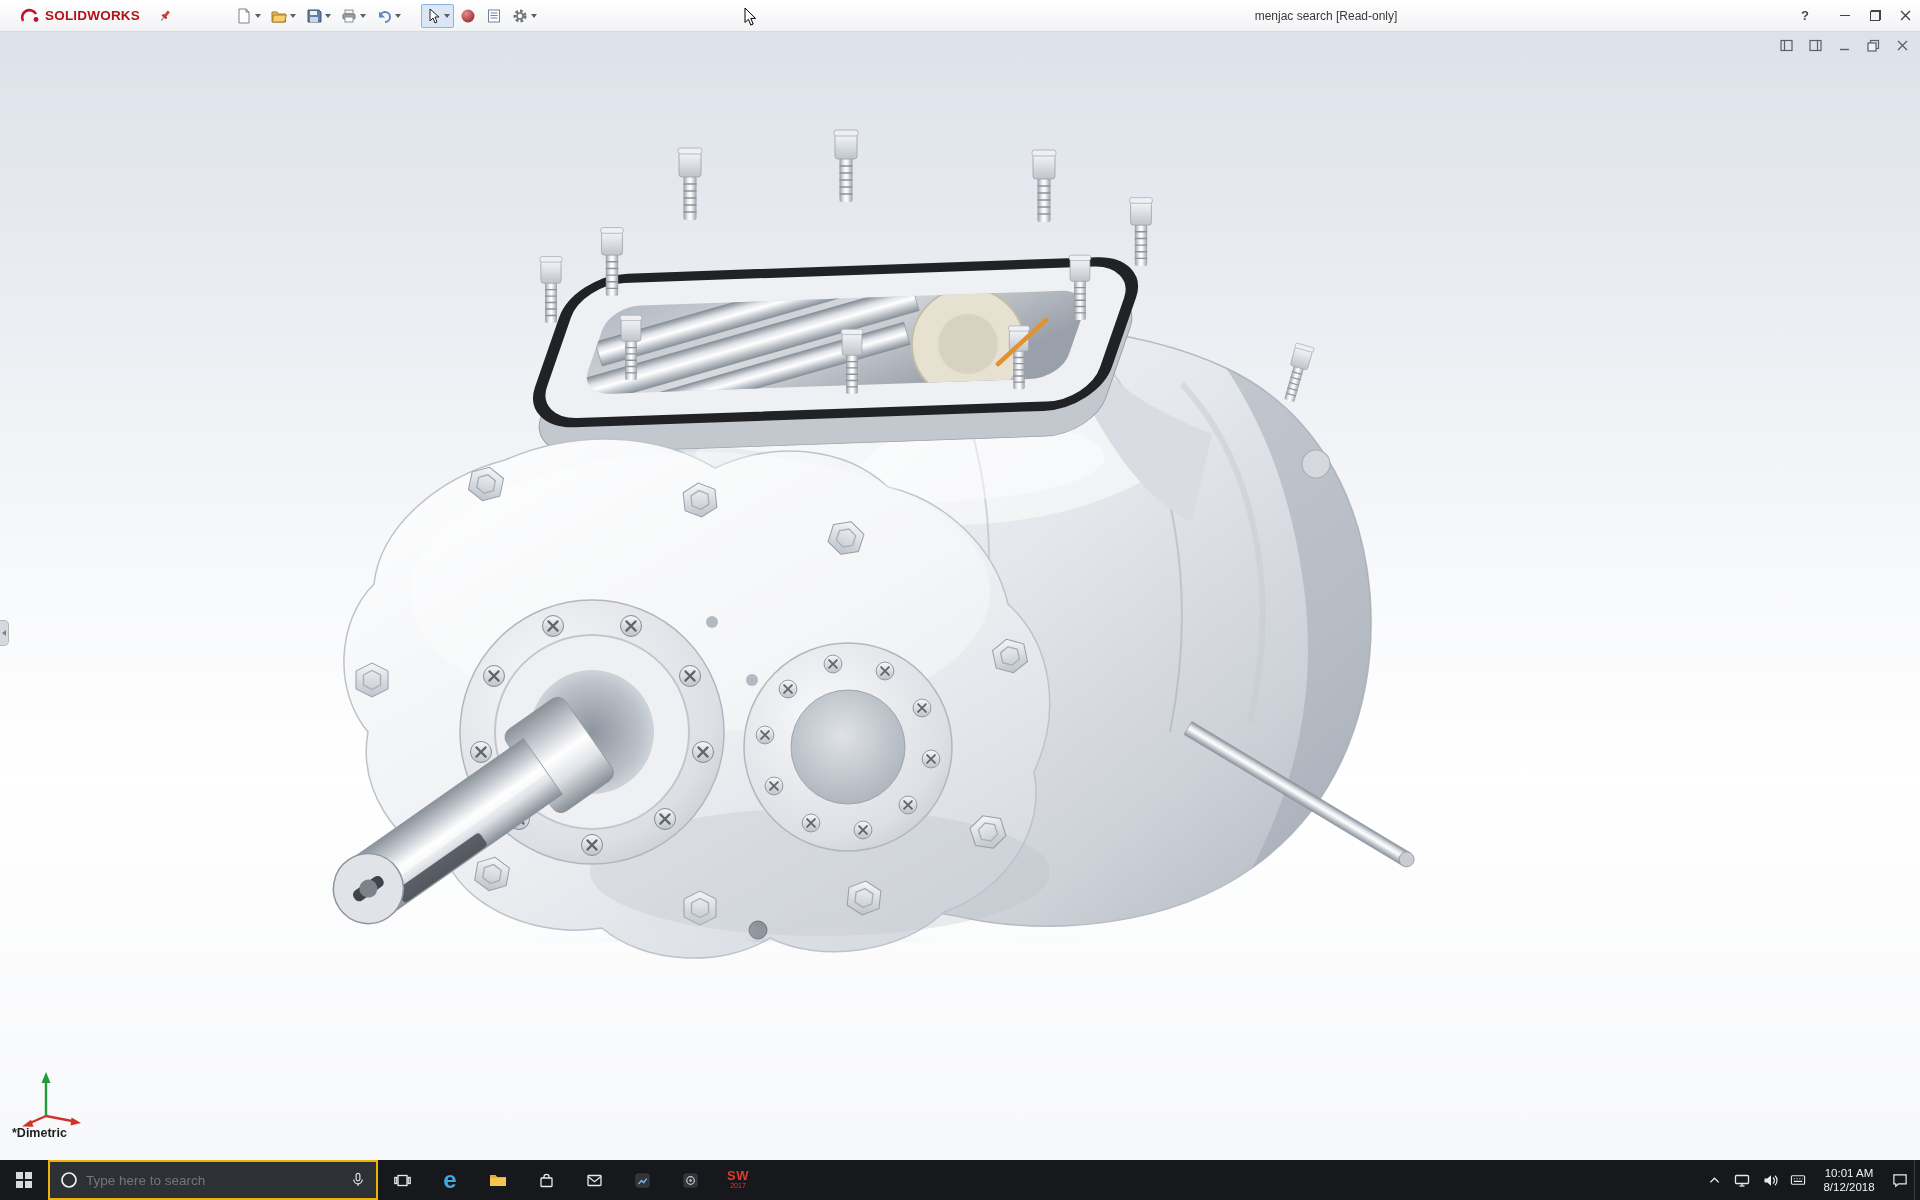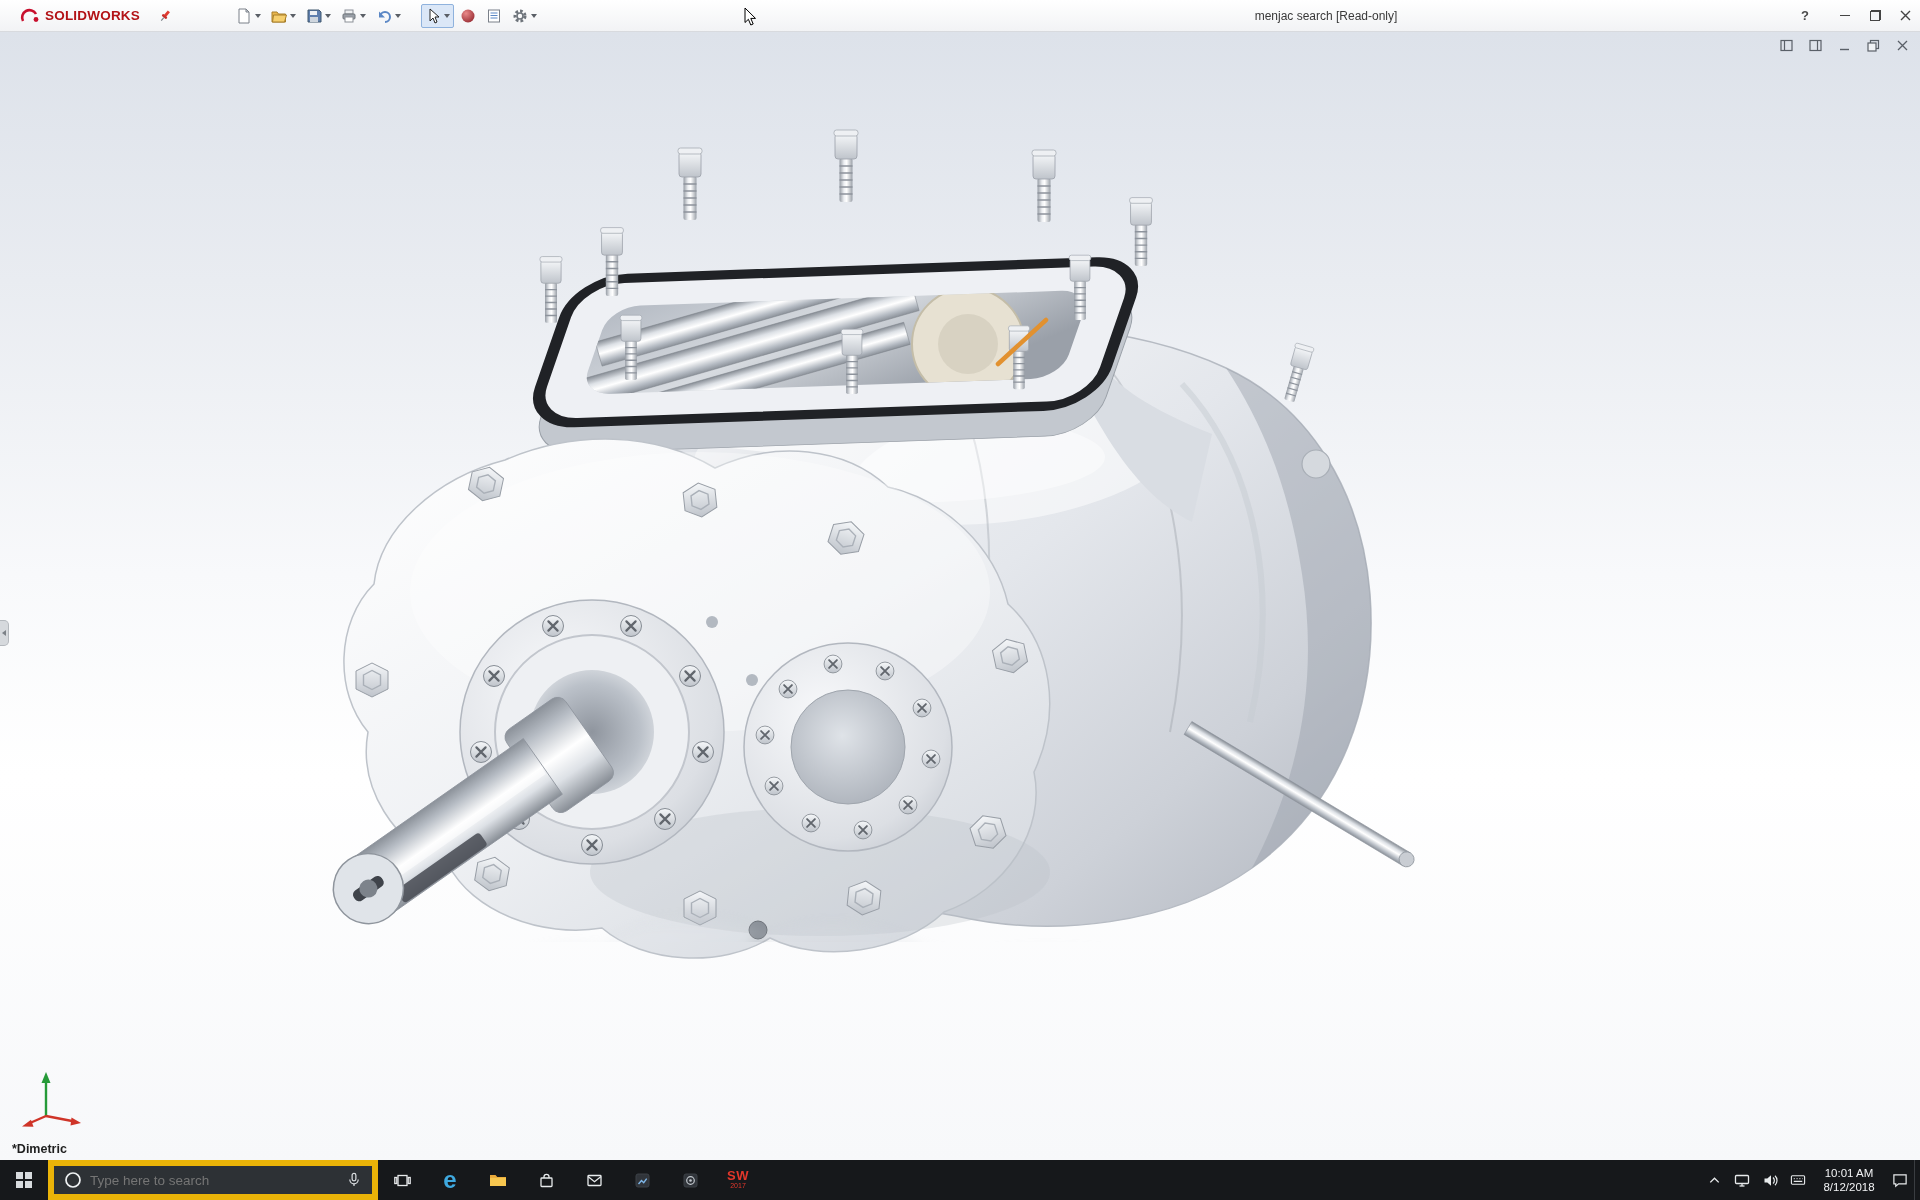--- a/index.html
+++ b/index.html
@@ -30,29 +30,29 @@
 
   
   .viewport{position:relative;height:1128px;overflow:hidden;
     background:linear-gradient(180deg,#dde2ea 0%,#e9ecf1 22%,#f8f9fb 48%,#ffffff 66%,#f7f8fa 100%)}
   .scene{position:absolute;inset:0;display:block}
   .doc-controls{position:absolute;top:6px;right:10px;display:flex;gap:14px;z-index:5}
   .dc-btn{width:15px;height:14px;display:flex;align-items:center;justify-content:center}
   .splitter-tab{position:absolute;left:0;top:588px;width:9px;height:26px;background:#d6d9dd;border:1px solid #b4b8bd;border-left:none;border-radius:0 5px 5px 0;display:flex;align-items:center;justify-content:center;z-index:5}
   .splitter-tab:before{content:"";width:0;height:0;border-top:3px solid transparent;border-bottom:3px solid transparent;border-right:4px solid #7c8187}
   .triad{position:absolute;left:12px;bottom:26px;z-index:5}
-  .view-label{position:absolute;left:12px;bottom:4px;font-size:12.5px;font-weight:700;color:#1f1f1f;z-index:5}
+  .view-label{position:absolute;left:12px;bottom:20px;font-size:12.5px;font-weight:700;color:#1f1f1f;z-index:5}
 
   
   .taskbar{height:40px;background:#16181b;display:flex;align-items:stretch;color:#e7e9eb;position:relative;z-index:10}
   .tb-item{display:flex;align-items:center;justify-content:center}
   .start{width:48px}
   .win-logo{display:grid;grid-template-columns:7px 7px;grid-template-rows:7px 7px;gap:1.5px}
   .win-logo span{background:#d7dbde}
-  .search{width:330px;background:#2d3135;border:6px solid #eab308;display:flex;align-items:center;gap:8px;padding:0 10px}
+  .search{width:330px;background:#2d3135;border:2px solid #eab308;display:flex;align-items:center;gap:8px;padding:0 10px}
   .search input{flex:1;background:transparent;border:none;outline:none;color:#c9ccd0;font-size:13.5px;font-family:inherit}
   .app{width:48px}
   .edge-letter{font-size:24px;font-weight:700;color:#3fa9e0;line-height:24px}
   .sw-badge{display:flex;flex-direction:column;align-items:center}
   .sw-top{color:#e2372b;font-weight:800;font-size:13px;line-height:12px;letter-spacing:.5px}
   .sw-year{color:#e2372b;font-size:7px;line-height:8px}
   .tray{margin-left:auto;display:flex;align-items:flex-end}
   .tray .tb-item{width:28px;height:40px}
   .clock{width:74px;text-align:center;font-size:11.5px;line-height:14px;color:#f2f3f5}
   .show-desktop{width:6px;border-left:1px solid #3a3d41;height:100%}

